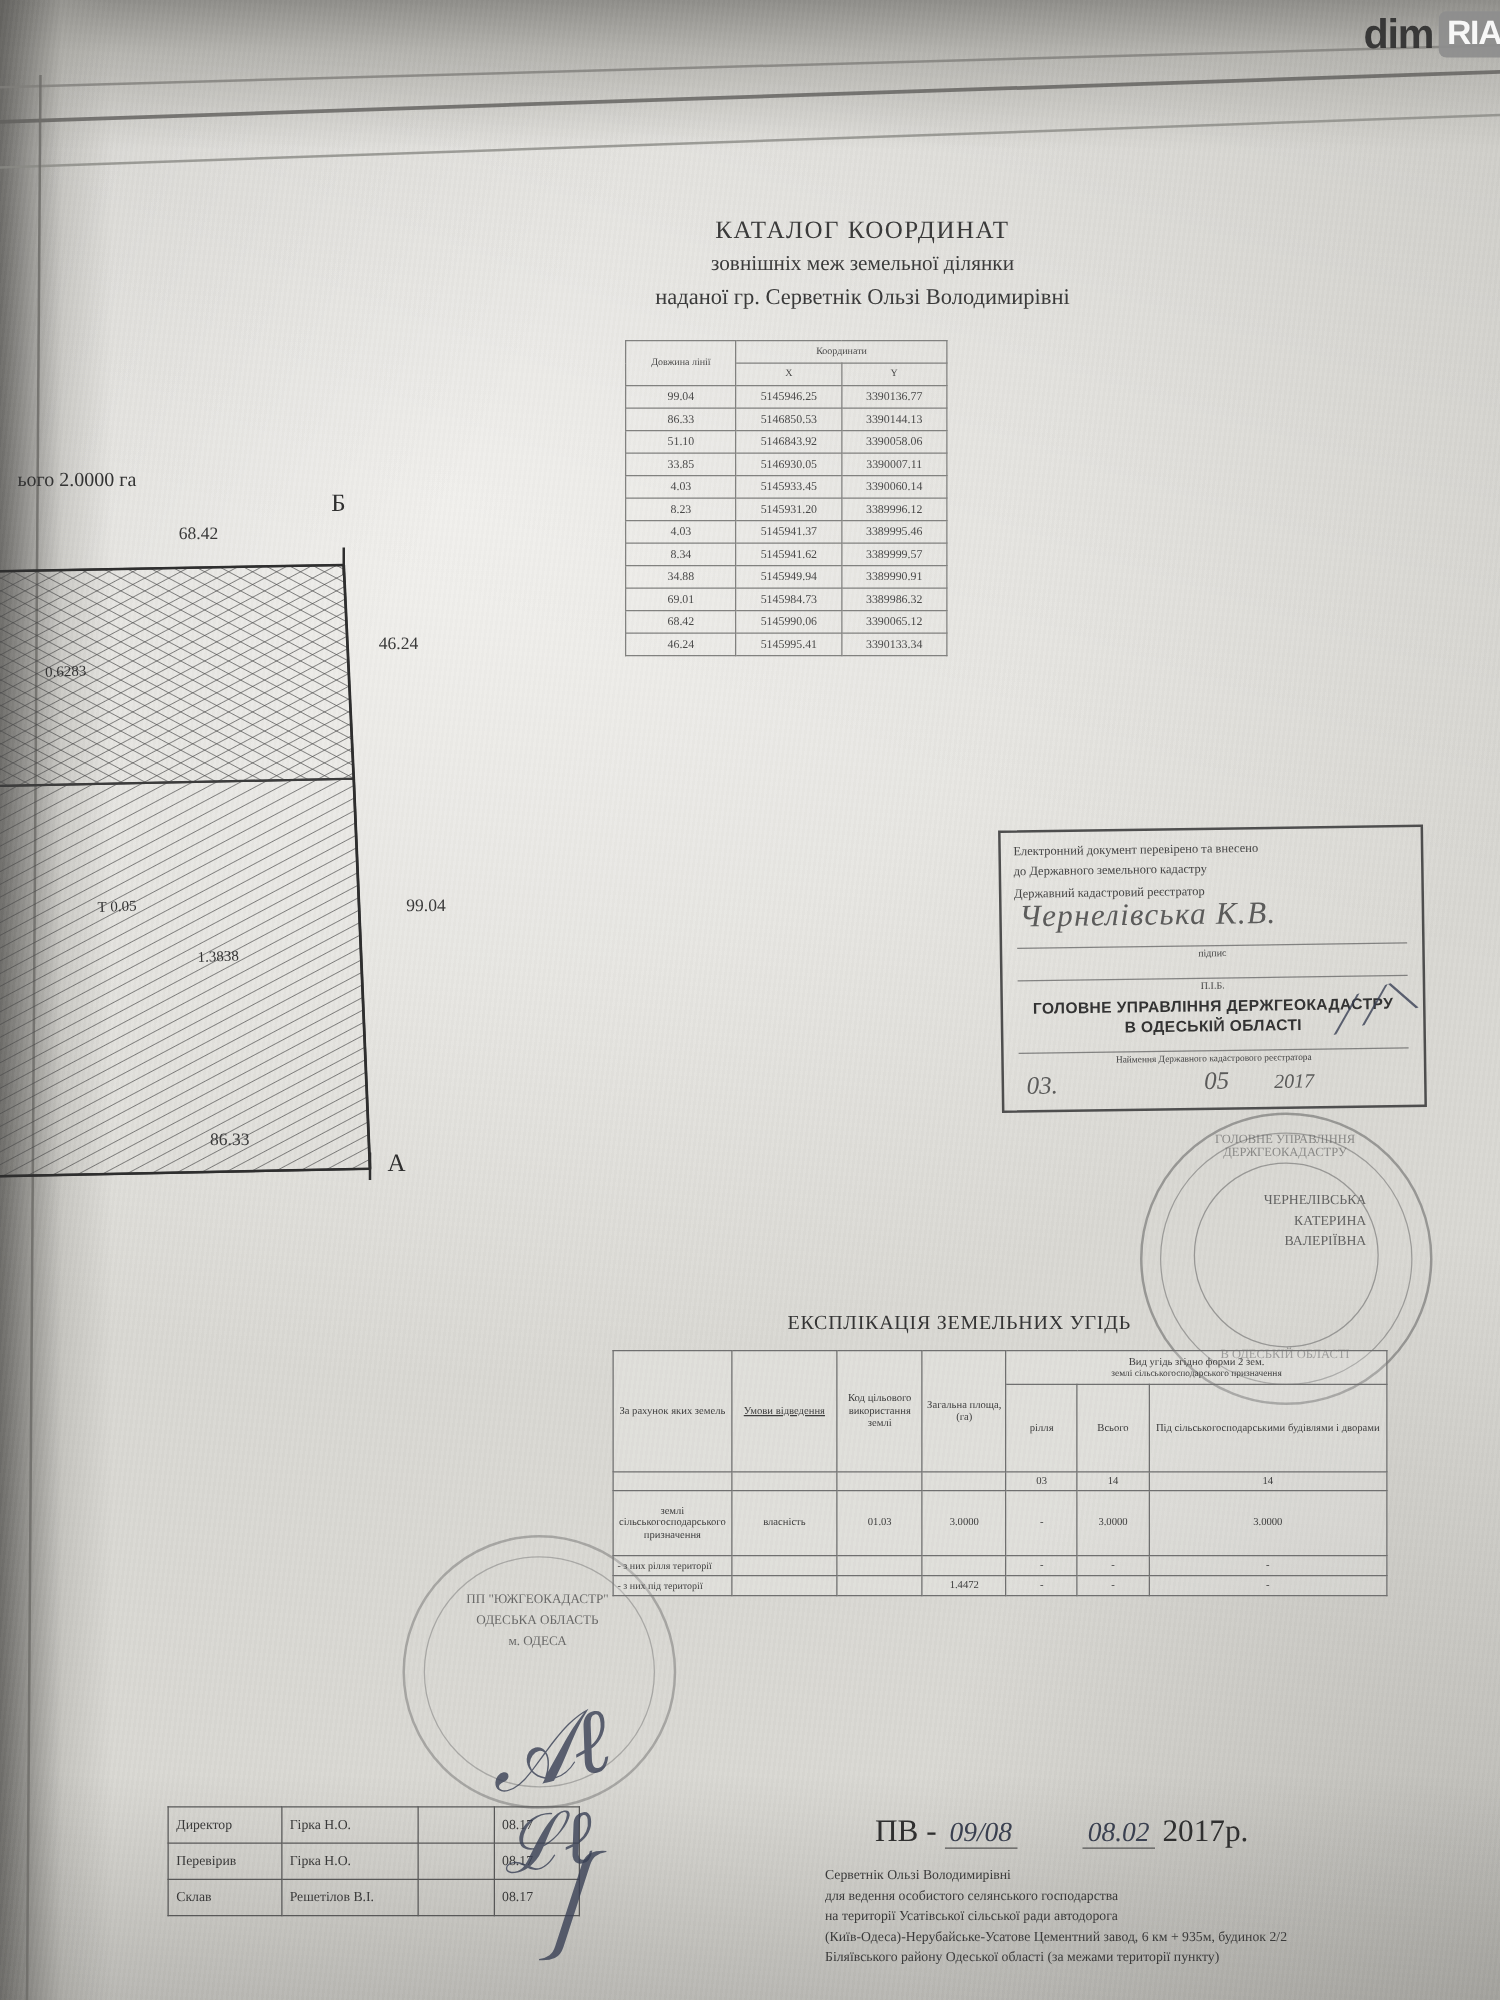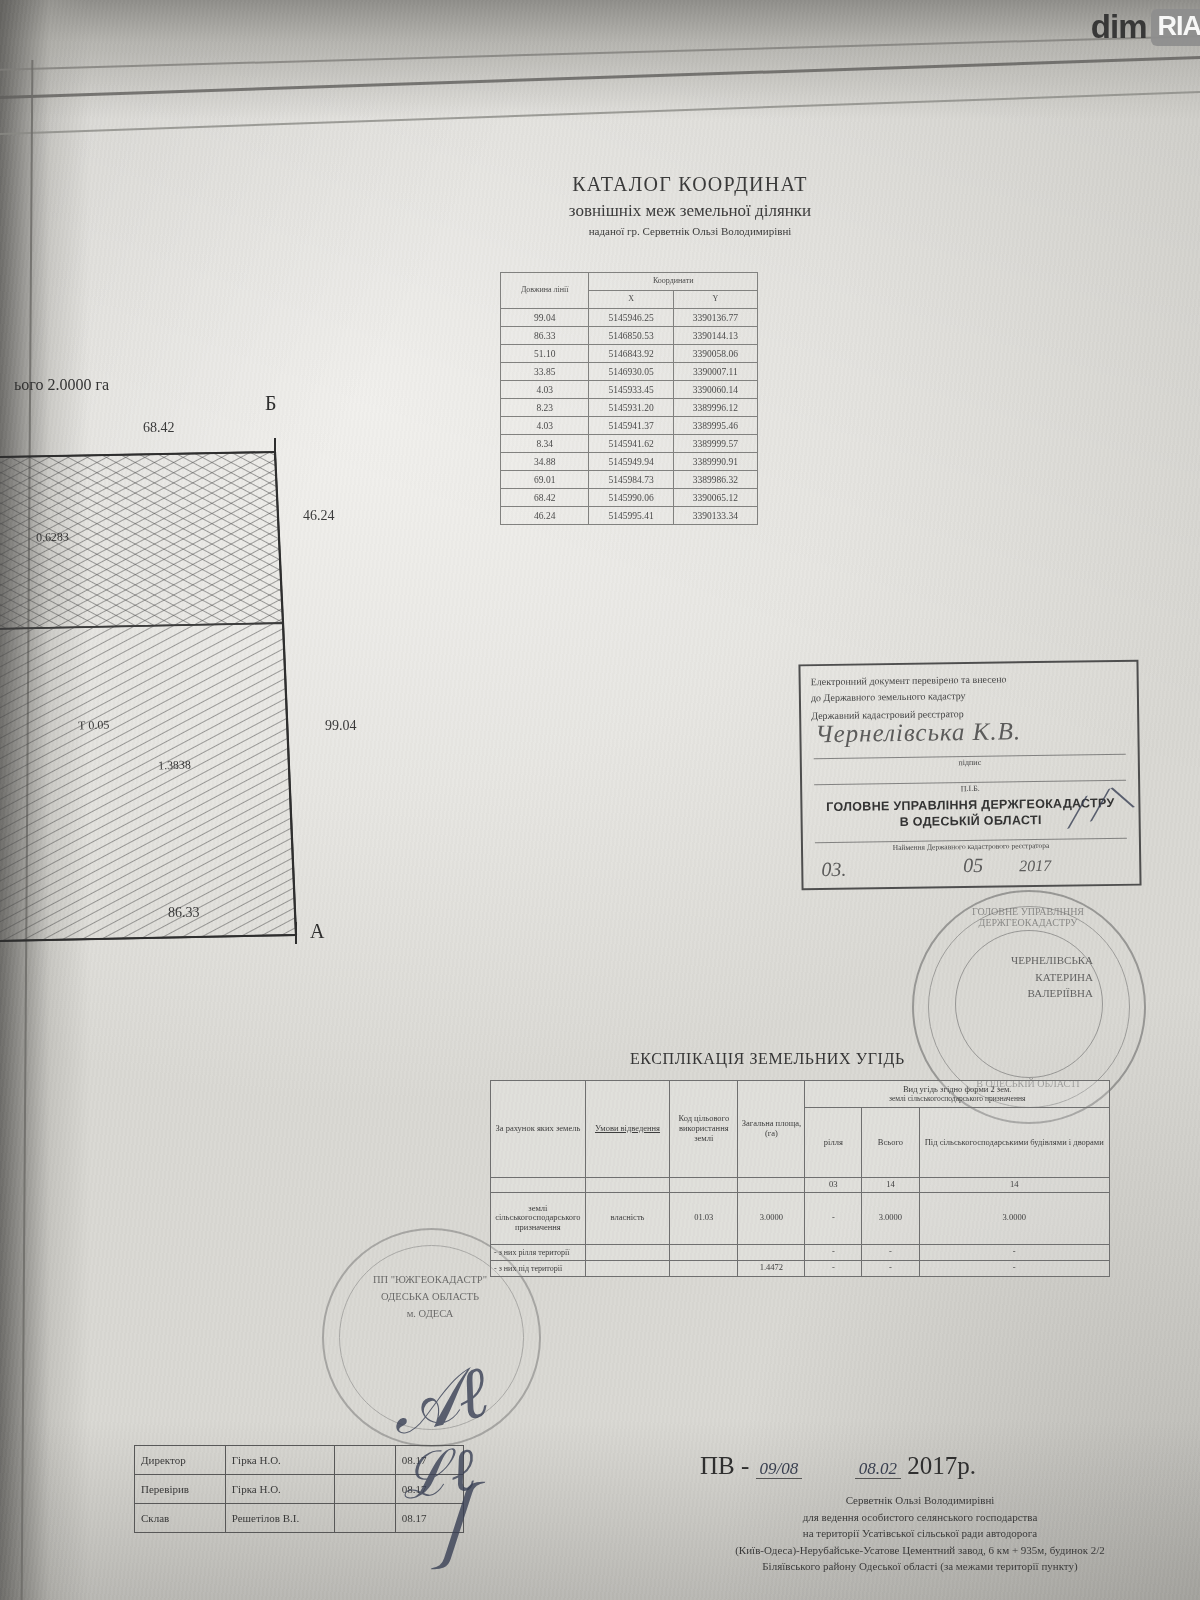--- a/index.html
+++ b/index.html
@@ -97,21 +97,21 @@
     position: absolute;
     left: 420px; top: 170px;
     width: 540px;
     text-align: center;
     line-height: 1.45;
   }
   .title-block .t1 {
     font-size: 20px; letter-spacing: 1.2px; color: #3a3a3a;
   }
   .title-block .t2 { font-size: 17px; color: #3a3a3a; }
-  .title-block .t3 { font-size: 11px; color: #3a3a3a; }
+  .title-block .t3 { font-size: 18px; color: #3a3a3a; }
 
   
   .coord-table {
     position: absolute;
     left: 500px; top: 272px;
     width: 258px;
     border-collapse: collapse;
     font-size: 9.5px;
     color: #3d3d3d;
     font-family: "Liberation Serif", serif;
@@ -288,30 +288,30 @@
 
   .pv-line {
     position: absolute;
     left: 700px; top: 1452px;
     font-size: 25px;
     color: #2f2f2f;
   }
   .pv-line .hw {
     font-family: "Liberation Serif", serif;
     font-style: italic;
-    font-size: 17px;
+    font-size: 22px;
     color: #3a4050;
     border-bottom: 1px solid #555;
     padding: 0 4px;
   }
   .footer-text {
     position: absolute;
     left: 660px; top: 1492px;
     width: 520px;
-    text-align: center;
+    text-align: left;
     font-size: 11px;
     line-height: 1.5;
     color: #3a3a3a;
   }
 
   .scribble {
     position: absolute;
     color: #394055;
     font-family: "Liberation Serif", serif;
     font-style: italic;

